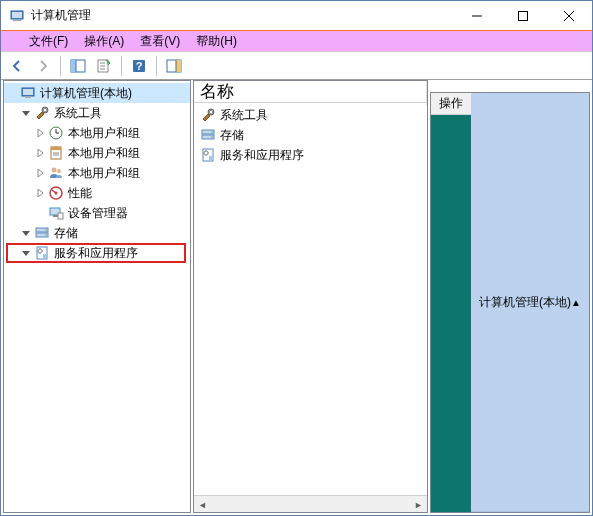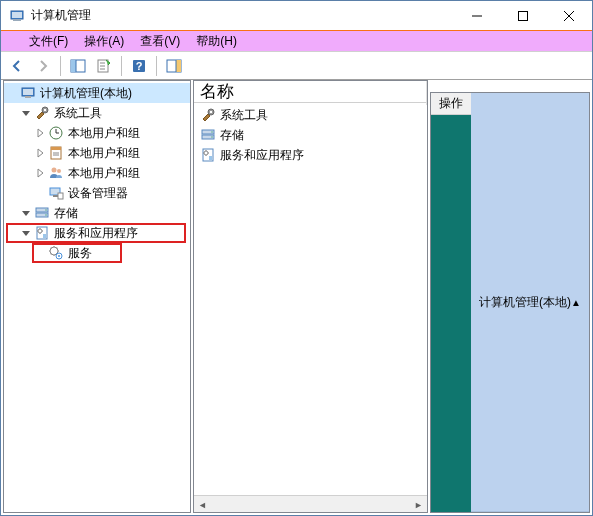--- a/index.html
+++ b/index.html
@@ -368,20 +368,35 @@
           <svg width="16" height="16" viewBox="0 0 16 16">
               <circle cx="6" cy="5" r="2.5" fill="#e8b090"></circle>
               <path d="M2 13 Q2 9 6 9 Q10 9 10 13 Z" fill="#5a8ac0"></path>
               <circle cx="11" cy="6" r="2" fill="#e8b090"></circle>
               <path d="M8 13 Q8 10 11 10 Q14 10 14 13 Z" fill="#7aa8d8"></path>
             </svg>
         </span>
         <span class="node-label">本地用户和组</span>
       </div>
 
+      <div class="tree-node" style="padding-left:28px">
+        <span class="expander">
+          <svg width="10" height="10" viewBox="0 0 10 10">
+              <path d="M3 1 L8 5 L3 9 Z" fill="none" stroke="#888"></path>
+            </svg>
+        </span>
+        <span class="node-icon">
+          <svg width="16" height="16" viewBox="0 0 16 16">
+              <circle cx="8" cy="8" r="6" fill="none" stroke="#c04040" stroke-width="1.5"></circle>
+              <line x1="8" y1="8" x2="4" y2="5" stroke="#c04040" stroke-width="1.5"></line>
+              <circle cx="8" cy="8" r="1.5" fill="#c04040"></circle>
+            </svg>
+        </span>
+        <span class="node-label">性能</span>
+      </div>
 
       <div class="tree-node" style="padding-left:44px">
         <span class="node-icon">
           <svg width="16" height="16" viewBox="0 0 16 16">
               <rect x="2" y="3" width="10" height="7" fill="#cde" stroke="#4a90d9"></rect>
               <rect x="5" y="10" width="6" height="2" fill="#888"></rect>
               <rect x="10" y="8" width="5" height="6" fill="#fff" stroke="#888"></rect>
             </svg>
         </span>
         <span class="node-label">设备管理器</span>
@@ -417,33 +432,20 @@
                 <rect x="3" y="2" width="10" height="12" fill="#fff" stroke="#5a8ac0"></rect>
                 <circle cx="6" cy="6" r="2" fill="none" stroke="#888"></circle>
                 <path d="M6 4 L6 3 M6 8 L6 9 M4 6 L3 6 M8 6 L9 6" stroke="#888"></path>
                 <rect x="9" y="9" width="3" height="4" fill="#9cc6ea"></rect>
               </svg>
           </span>
           <span class="node-label">服务和应用程序</span>
         </div>
       </div>
 
-      <div class="highlight-box highlight-services">
-        <div class="tree-node" style="padding-left:44px">
-          <span class="node-icon">
-            <svg width="16" height="16" viewBox="0 0 16 16">
-                <circle cx="6" cy="6" r="4" fill="none" stroke="#888"></circle>
-                <path d="M6 2 L6 1 M6 10 L6 11 M2 6 L1 6 M10 6 L11 6 M3.5 3.5 L2.8 2.8 M8.5 8.5 L9.2 9.2 M3.5 8.5 L2.8 9.2 M8.5 3.5 L9.2 2.8" stroke="#888"></path>
-                <circle cx="11" cy="11" r="3" fill="none" stroke="#4a90d9"></circle>
-                <circle cx="11" cy="11" r="1" fill="#4a90d9"></circle>
-              </svg>
-          </span>
-          <span class="node-label">服务</span>
-        </div>
-      </div>
 
 
     </div>
   </div>
 
   <div class="list-panel">
     <div class="list-header">
       <div class="list-header-col" style="flex:1">名称</div>
     </div>
     <div class="list-body">

